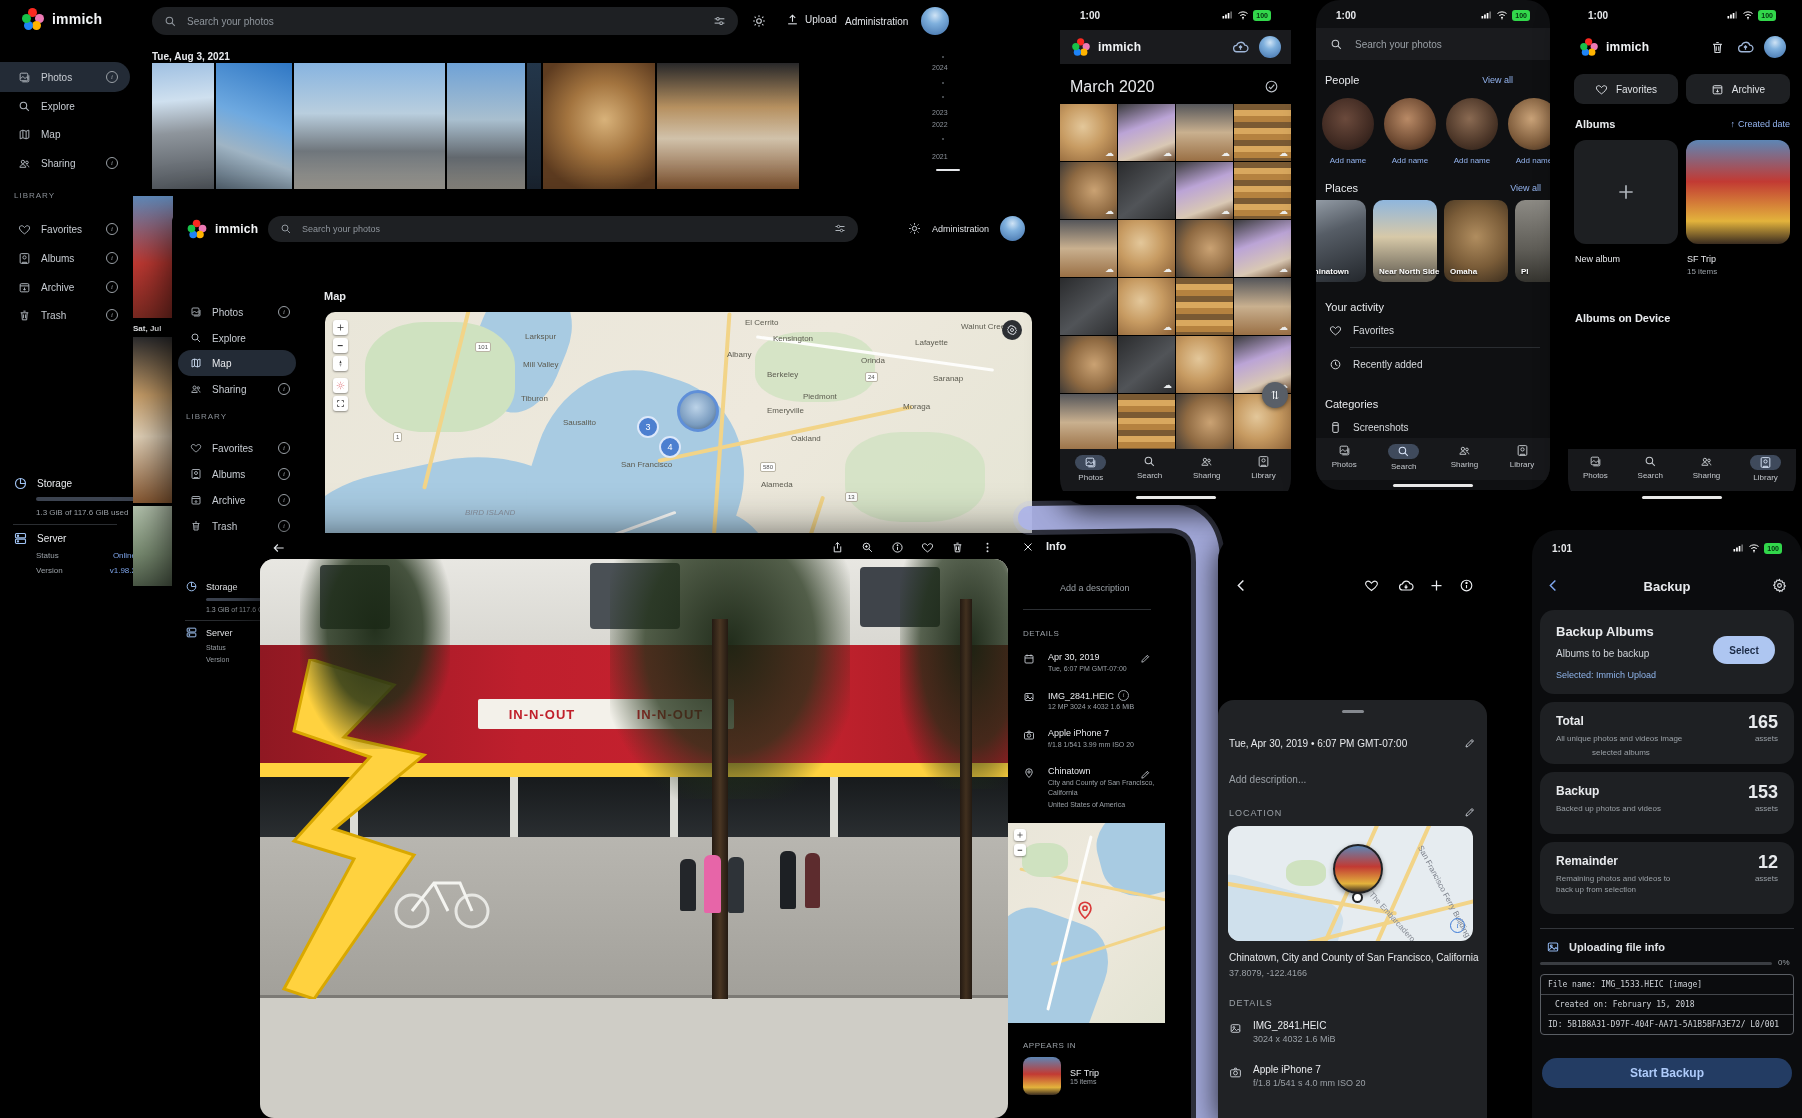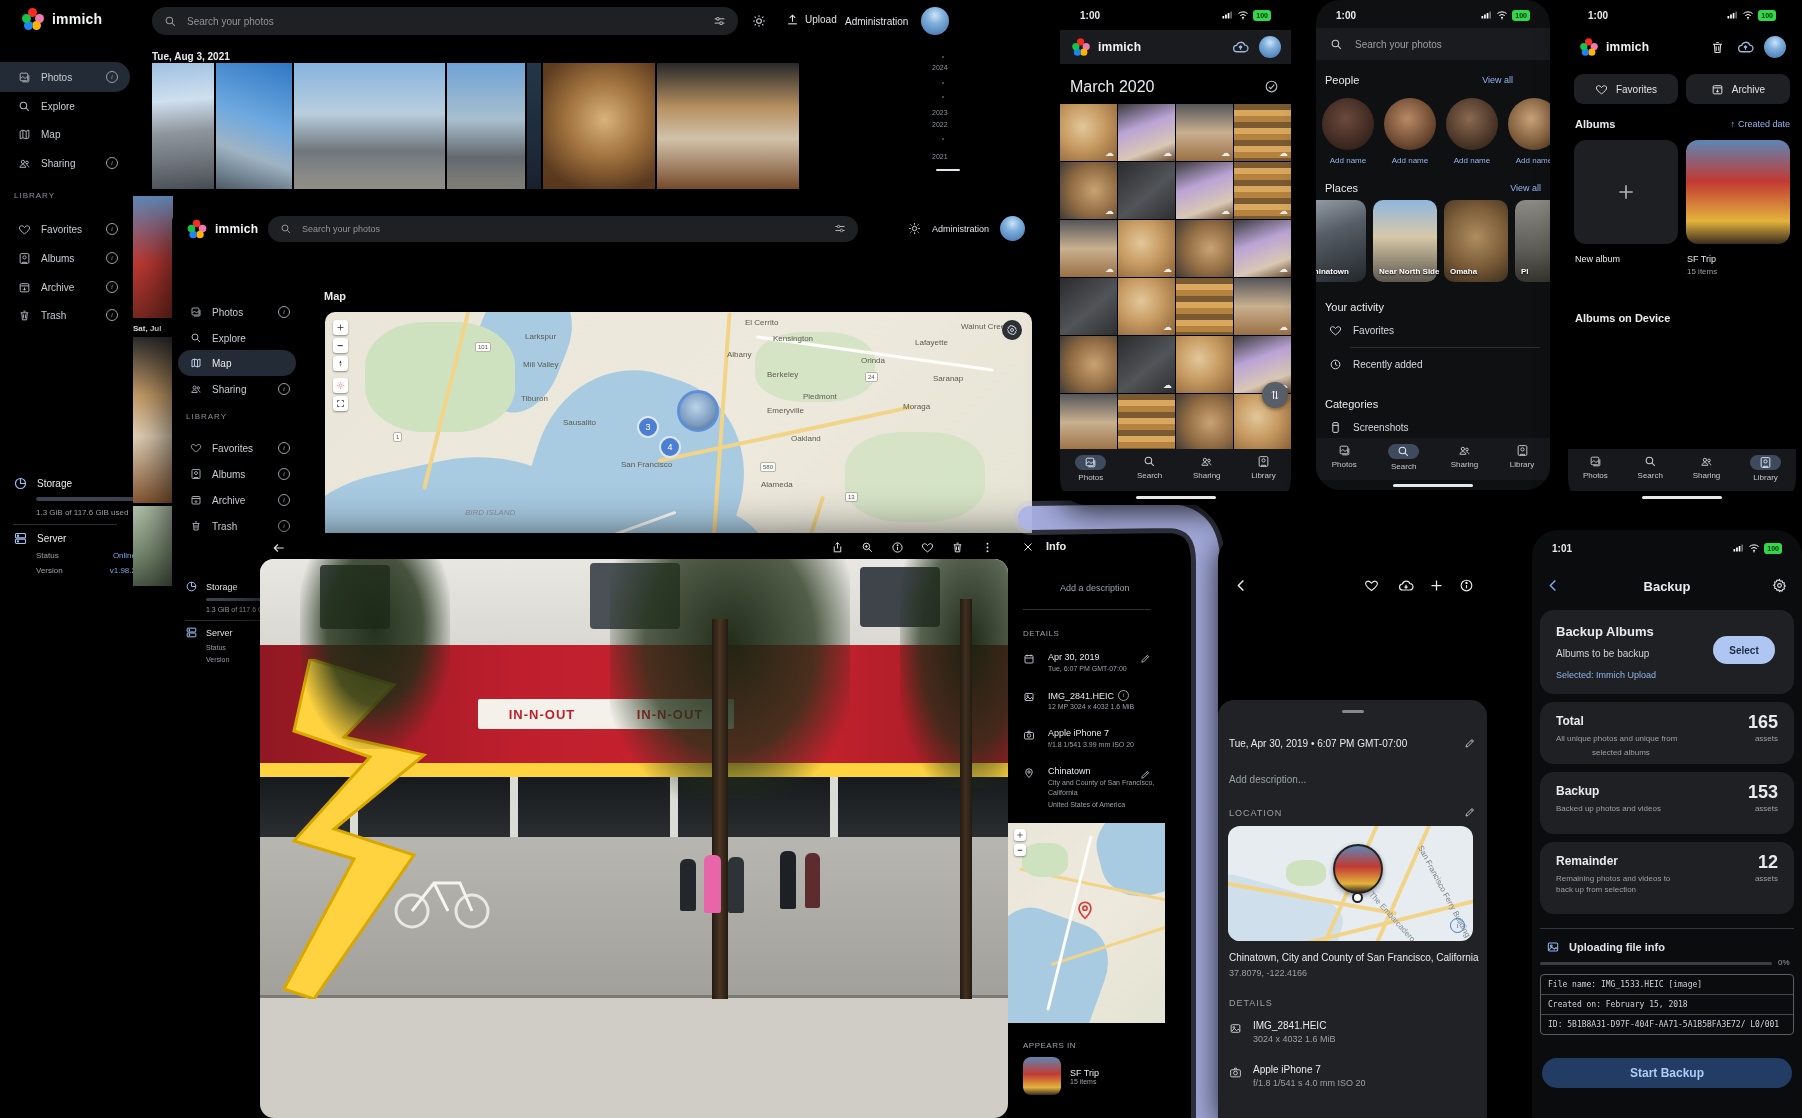--- a/index.html
+++ b/index.html
@@ -1157,21 +1157,21 @@
 
     <div class="card" style="left:8px;top:80px;width:254px;height:84px;">
       <div class="abs t13 bold w" style="left:16px;top:14px;">Backup Albums</div>
       <div class="abs t10" style="left:16px;top:38px;color:#cfd3d8;">Albums to be backup</div>
       <div class="abs t10 bold" style="left:173px;top:26px;width:62px;height:28px;background:#aec6f1;color:#1b2a45;border-radius:15px;display:flex;align-items:center;justify-content:center;">Select</div>
       <div class="abs t9" style="left:16px;top:60px;color:#8fb4ea;">Selected: Immich Upload</div>
     </div>
 
     <div class="card" style="left:8px;top:172px;width:254px;height:62px;">
       <div class="abs t12 bold w" style="left:16px;top:12px;">Total</div>
-      <div class="abs t8 g" style="left:16px;top:32px;">All unique photos and unique from</div>
+      <div class="abs t8 g" style="left:16px;top:32px;">All unique photos and videos image</div>
       <div class="abs t8 g" style="left:16px;top:46px;margin-left:36px;">selected albums</div>
       <div class="abs bold w" style="right:16px;top:10px;font-size:18px;text-align:right;">165</div>
       <div class="abs t8 g" style="right:16px;top:32px;text-align:right;">assets</div>
     </div>
 
     <div class="card" style="left:8px;top:242px;width:254px;height:62px;">
       <div class="abs t12 bold w" style="left:16px;top:12px;">Backup</div>
       <div class="abs t8 g" style="left:16px;top:32px;">Backed up photos and videos</div>
       <div class="abs bold w" style="right:16px;top:10px;font-size:18px;text-align:right;">153</div>
       <div class="abs t8 g" style="right:16px;top:32px;text-align:right;">assets</div>
@@ -1189,19 +1189,19 @@
     <div class="abs row" style="left:14px;top:410px;gap:9px;color:#dfe2e6;">
       <svg class="ic" width="14" height="14" style="color:#8fb4ea;">
           <use href="#i-img"></use>
         </svg>
       <span class="t11 bold">Uploading file info</span>
     </div>
     <div class="abs" style="left:8px;top:432px;width:232px;height:3px;background:#3a3d42;border-radius:2px;"></div>
     <div class="abs t8 g" style="left:246px;top:428px;">0%</div>
     <div class="abs nofont" style="left:8px;top:444px;width:254px;border:1px solid #5a5e64;border-radius:4px;box-sizing:border-box;color:#cfd3d8;font-size:8px;">
       <div style="padding:5px 7px;border-bottom:1px solid #44474c;">File name: IMG_1533.HEIC [image]</div>
-      <div style="padding:5px 7px;border-bottom:1px solid #44474c;">Created on: February 15, 2018</div>
+      <div style="padding:5px 7px;border-bottom:1px solid #44474c;margin-left:7px;">Created on: February 15, 2018</div>
       <div style="padding:5px 7px;">ID: 5B1B8A31-D97F-404F-AA71-5A1B5BFA3E72/ L0/001</div>
     </div>
     <div class="abs t12 bold" style="left:10px;top:528px;width:250px;height:30px;background:#233c63;color:#aecbfa;border-radius:16px;display:flex;align-items:center;justify-content:center;">Start Backup</div>
   </div>
 
 </div>
 
 </body></html>

